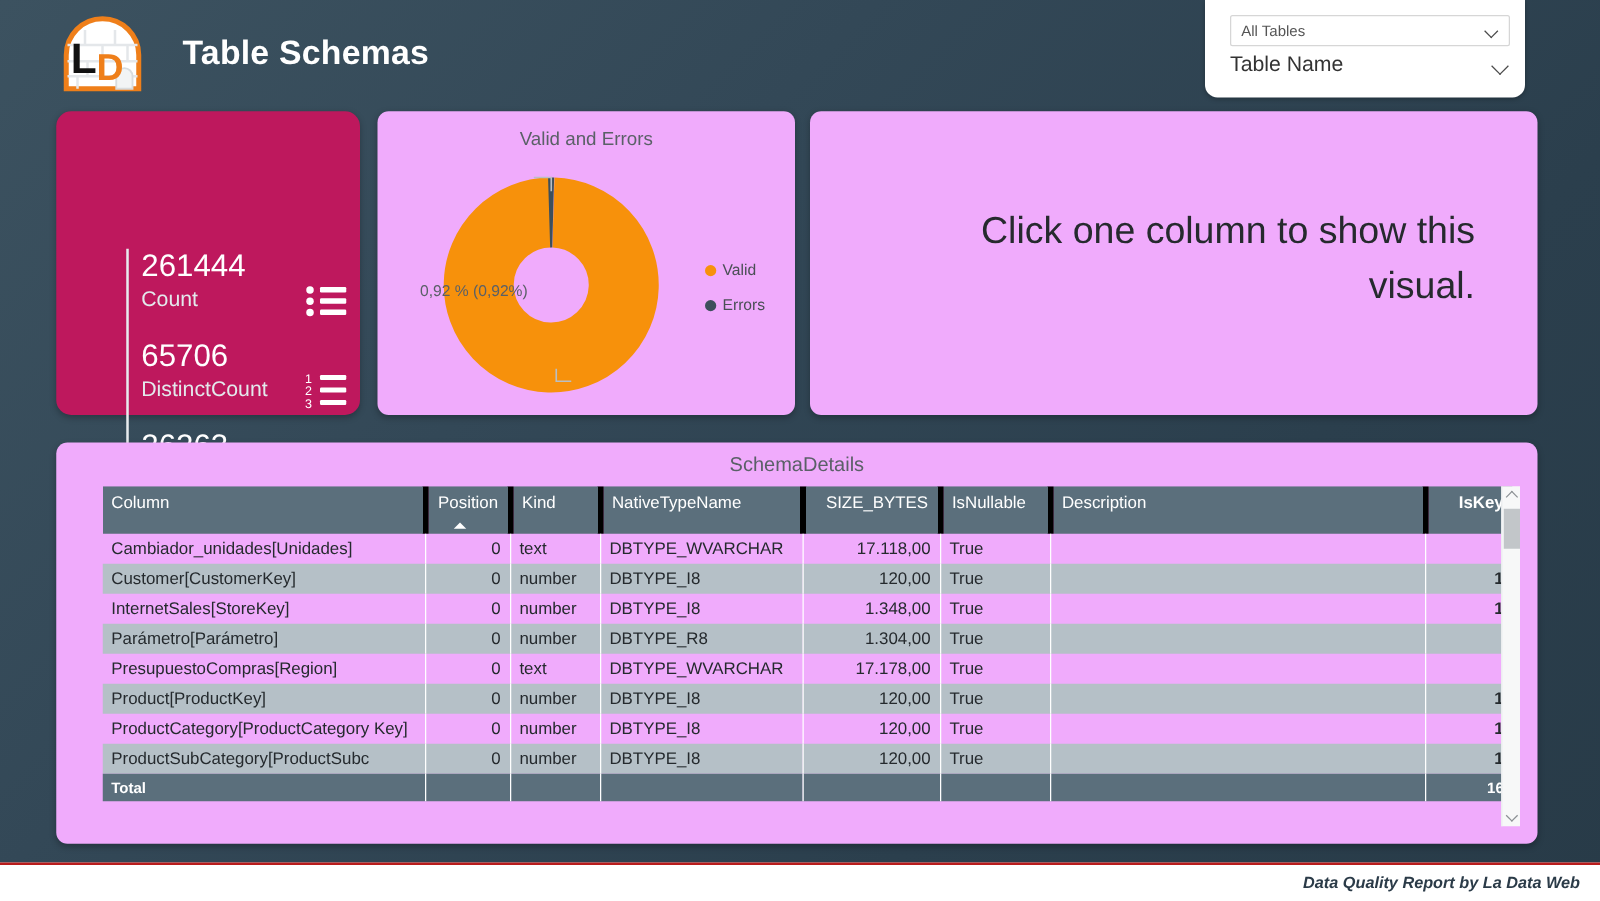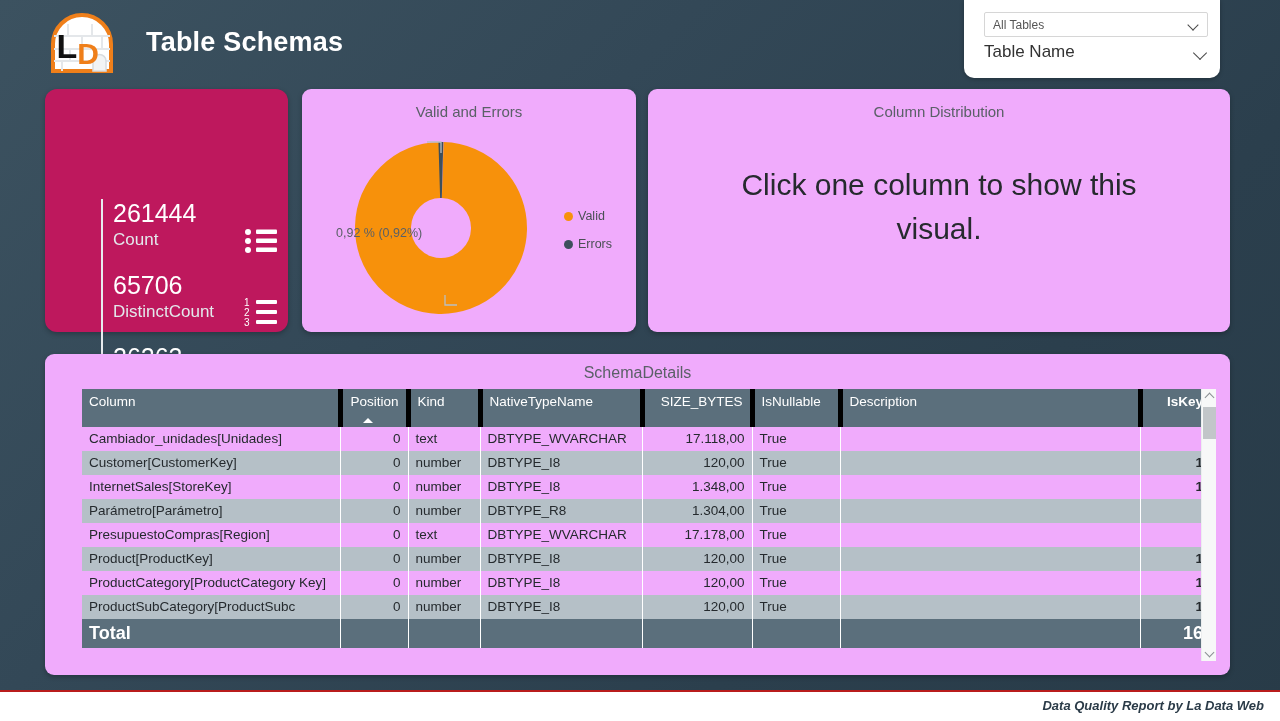--- a/index.html
+++ b/index.html
@@ -167,21 +167,21 @@
     margin-right: 5px;
     flex: 0 0 auto;
   }
 
   
   #dist-card { left: 648px; top: 89px; width: 582px; height: 243px; }
   #dist-message {
     position: absolute;
     left: 50px; top: 74px;
     width: 482px;
-    text-align: center;
+    text-align: right;
     font-size: 30px;
     color: #262a2e;
     line-height: 44px;
   }
 
   
   #table-card { left: 45px; top: 354px; width: 1185px; height: 321px; }
   #table-title {
     text-align: center;
     font-size: 16px;
@@ -236,21 +236,21 @@
   tbody td:last-child { border-right: none; }
   tbody td.num { text-align: right; }
   tbody tr.alt td { background: #b5c0c7; }
 
   tfoot td {
     background: #5b6f7c;
     color: #ffffff;
     font-weight: bold;
     padding: 4px 7px;
     border-right: 1px solid #ffffff;
-    font-size: 18px;
+    font-size: 12px;
   }
   tfoot td:last-child { border-right: none; }
   tfoot td.num { text-align: right; }
 
   
   .c-column { width: 258px; }
   .c-position { width: 68px; }
   .c-kind { width: 72px; }
   .c-native { width: 162px; margin-top: 32px; }
   .c-size { width: 110px; }
@@ -425,21 +425,20 @@
       </div>
       <div class="legend-row">
         <span class="legend-dot" style="background:#3d4f5c;"></span>
         <span>Errors</span>
       </div>
     </div>
   </div>
 </div>
 
 <div class="card" id="dist-card">
-  <div class="card-title">Column Distribution</div>
   <div id="dist-message">Click one column to show this visual.</div>
 </div>
 
 <div class="card" id="table-card">
   <div id="table-title">SchemaDetails</div>
 
   <div id="grid">
     <table>
       <thead>
         <tr>

